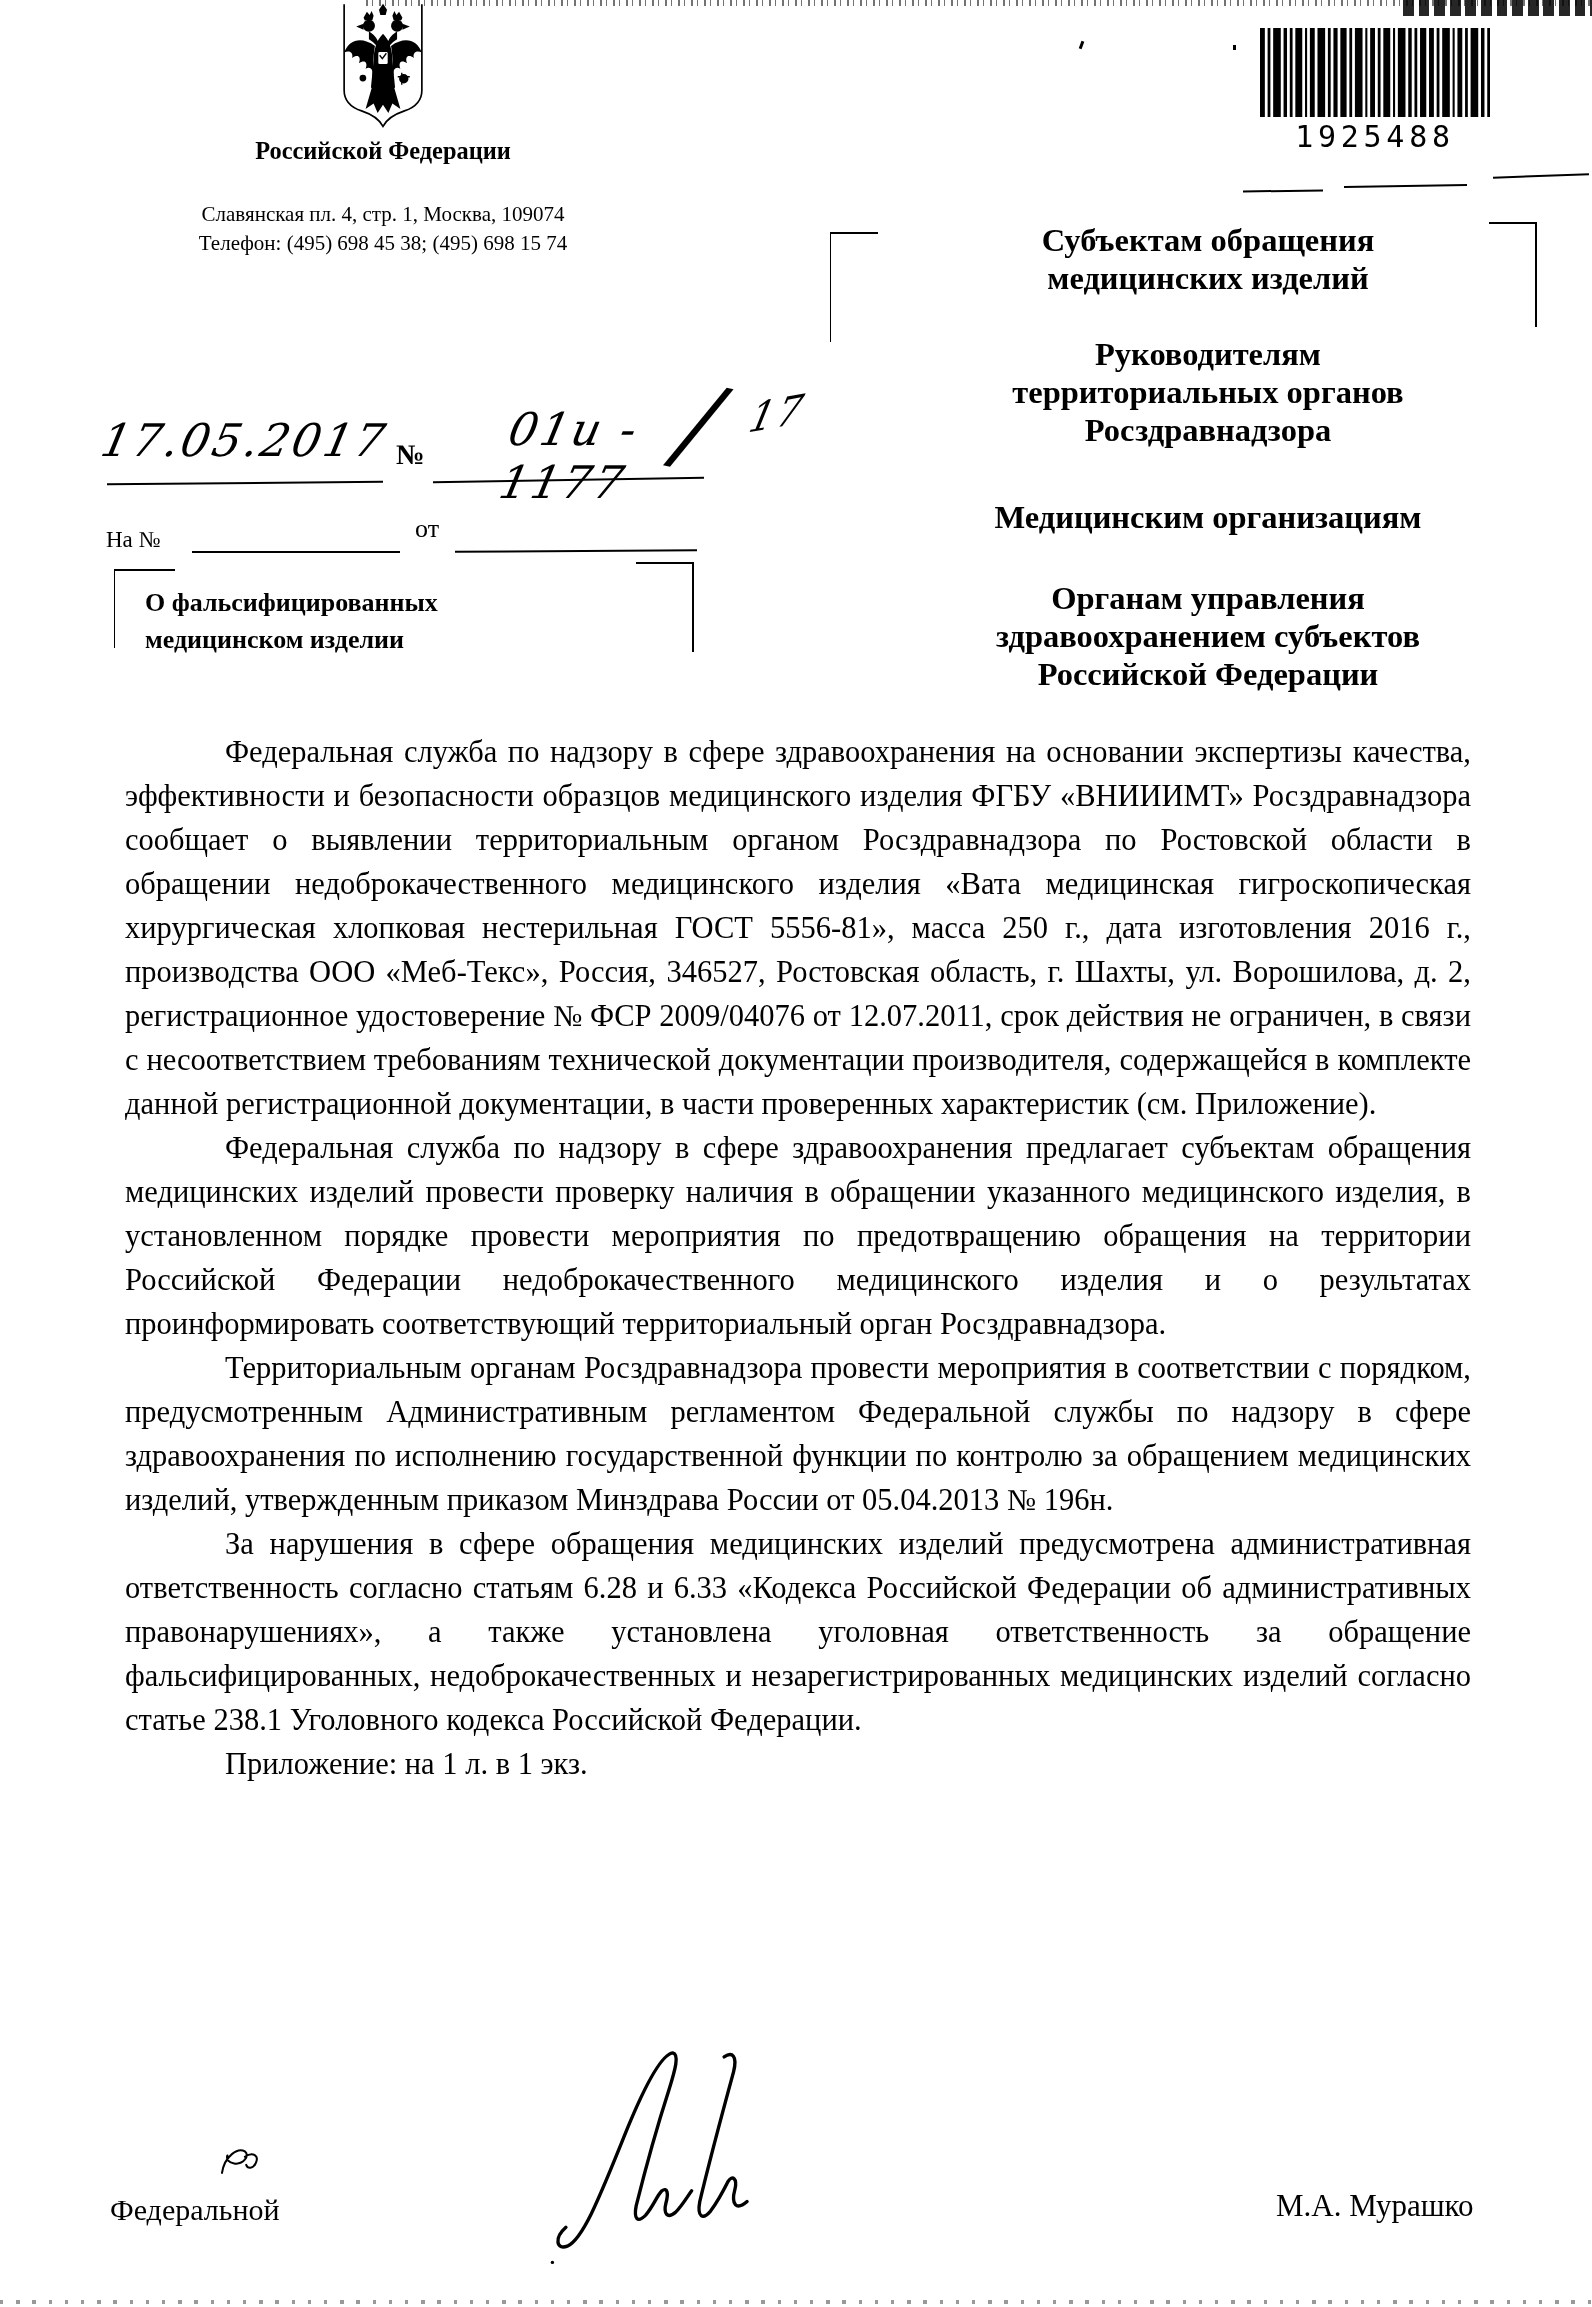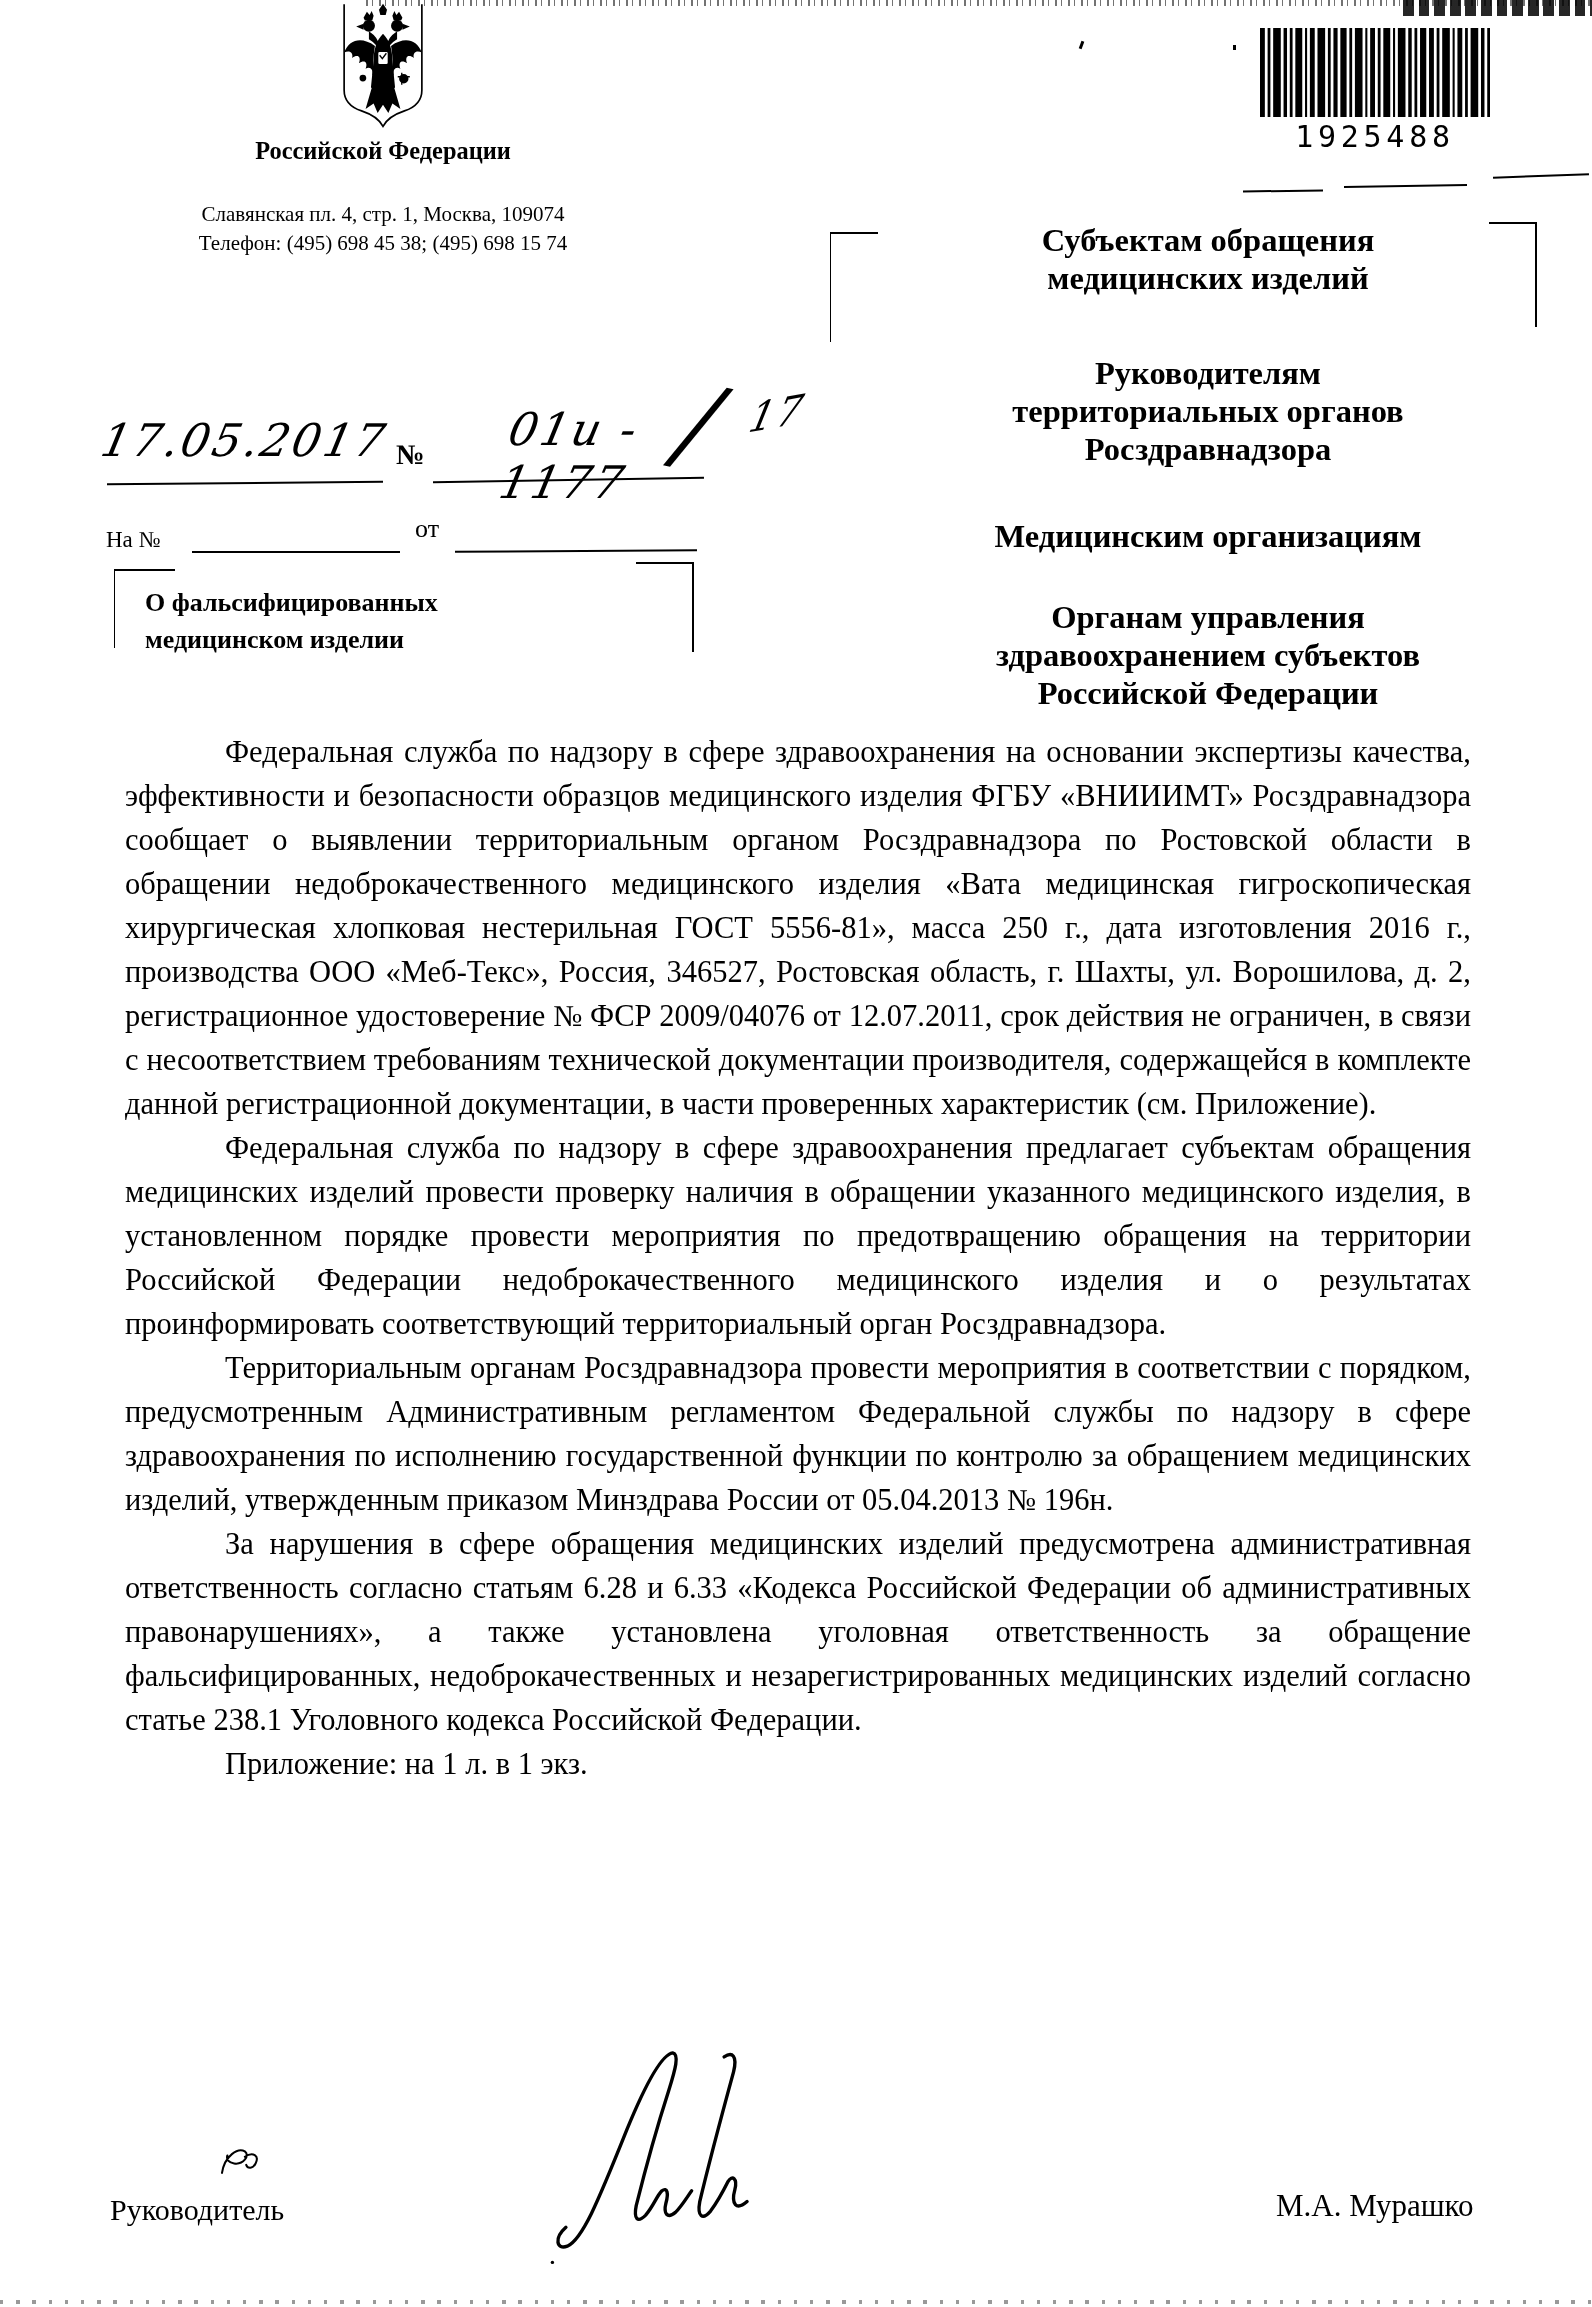--- a/index.html
+++ b/index.html
@@ -31,21 +31,21 @@
   .barcode-number{font-family:"DejaVu Sans Mono",monospace;font-size:30px;letter-spacing:4.7px;margin-top:1.4px;}
   
   .dash{height:2px;background:#000;}
   .dash1{left:1243px;top:190px;width:80px;transform:rotate(-.6deg);}
   .dash2{left:1344px;top:185px;width:123px;transform:rotate(-1deg);}
   .dash3{left:1493px;top:175px;width:96px;transform:rotate(-2deg);}
   
   .recipients{left:873px;top:221px;width:670px;text-align:center;
     font-weight:bold;font-size:32.5px;line-height:38px;}
   .rgroup{margin:0;}
-  .rg2{margin-top:57px;} .rg3{margin-top:49px;} .rg4{margin-top:43px;}
+  .rg2{margin-top:38px;} .rg3{margin-top:49px;} .rg4{margin-top:43px;}
   .cb{border:0 solid #000;}
   .cb-r-left{left:830px;top:232px;width:47px;height:108px;border-top-width:2px;border-left-width:1.4px;}
   .cb-r-right{left:1489px;top:222px;width:46px;height:103px;border-top-width:2.7px;border-right-width:2px;}
   
   .hw{font-family:"DejaVu Serif",serif;font-style:italic;display:inline-block;
     transform:skewX(-12deg);letter-spacing:2.7px;}
   .reg-date{left:102px;top:414px;width:284px;font-size:45px;text-align:center;}
   .no-sign{left:396px;top:439px;font-size:28.4px;font-weight:bold;}
   .reg-num{left:433px;top:403px;width:271px;font-size:45px;text-align:center;}
   .uline{height:2px;background:#000;}
@@ -211,21 +211,21 @@
     <p>Федеральная служба по надзору в сфере здравоохранения на основании экспертизы качества, эффективности и безопасности образцов медицинского изделия ФГБУ «ВНИИИМТ» Росздравнадзора сообщает о выявлении территориальным органом Росздравнадзора по Ростовской области в обращении недоброкачественного медицинского изделия «Вата медицинская гигроскопическая хирургическая хлопковая нестерильная ГОСТ 5556-81», масса 250 г., дата изготовления 2016 г., производства ООО «Меб-Текс», Россия, 346527, Ростовская область, г. Шахты, ул. Ворошилова, д. 2, регистрационное удостоверение № ФСР 2009/04076 от 12.07.2011, срок действия не ограничен, в связи с несоответствием требованиям технической документации производителя, содержащейся в комплекте данной регистрационной документации, в части проверенных характеристик (см. Приложение).</p>
     <p>Федеральная служба по надзору в сфере здравоохранения предлагает субъектам обращения медицинских изделий провести проверку наличия в обращении указанного медицинского изделия, в установленном порядке провести мероприятия по предотвращению обращения на территории Российской Федерации недоброкачественного медицинского изделия и о результатах проинформировать соответствующий территориальный орган Росздравнадзора.</p>
     <p>Территориальным органам Росздравнадзора провести мероприятия в соответствии с порядком, предусмотренным Административным регламентом Федеральной службы по надзору в сфере здравоохранения по исполнению государственной функции по контролю за обращением медицинских изделий, утвержденным приказом Минздрава России от 05.04.2013 № 196н.</p>
     <p>За нарушения в сфере обращения медицинских изделий предусмотрена административная ответственность согласно статьям 6.28 и 6.33 «Кодекса Российской Федерации об административных правонарушениях», а также установлена уголовная ответственность за обращение фальсифицированных, недоброкачественных и незарегистрированных медицинских изделий согласно статье 238.1 Уголовного кодекса Российской Федерации.</p>
     <p class="attachment">Приложение: на 1 л. в 1 экз.</p>
   </div>
 
   <svg class="abs sig-initials" viewBox="0 0 84 64">
     <path d="M10,46 C14,20 34,8 44,14 C52,20 42,34 28,32 C20,31 16,26 18,20 M44,22 C56,14 66,20 60,32 C56,40 48,40 46,34" fill="none" stroke="#000" stroke-width="3" stroke-linecap="round"></path>
   </svg>
-  <div class="abs sig-label">Руководитель</div>
+  <div class="abs sig-label">Федеральной</div>
   <svg class="abs sig-scribble" viewBox="0 0 432 322">
     <path d="M28,262 C10,278 14,296 30,290 C52,280 74,228 118,118 C150,40 172,6 186,4
              C196,6 190,28 180,60 C160,122 140,198 132,230 C128,250 134,256 146,244
              C158,230 162,216 170,208 C178,202 180,212 176,226 C172,242 178,250 190,240
              C200,230 208,216 214,208
              M262,10 C274,2 282,8 276,32 C258,98 236,182 226,224 C222,246 230,252 242,238
              C254,222 262,206 268,194 C274,184 282,190 278,206 C272,228 280,238 296,224" fill="none" stroke="#000" stroke-width="5" stroke-linecap="round" stroke-linejoin="round"></path>
     <circle cx="8" cy="314" r="2.5" fill="#000"></circle>
   </svg>
   <div class="abs sig-name">М.А. Мурашко</div>

